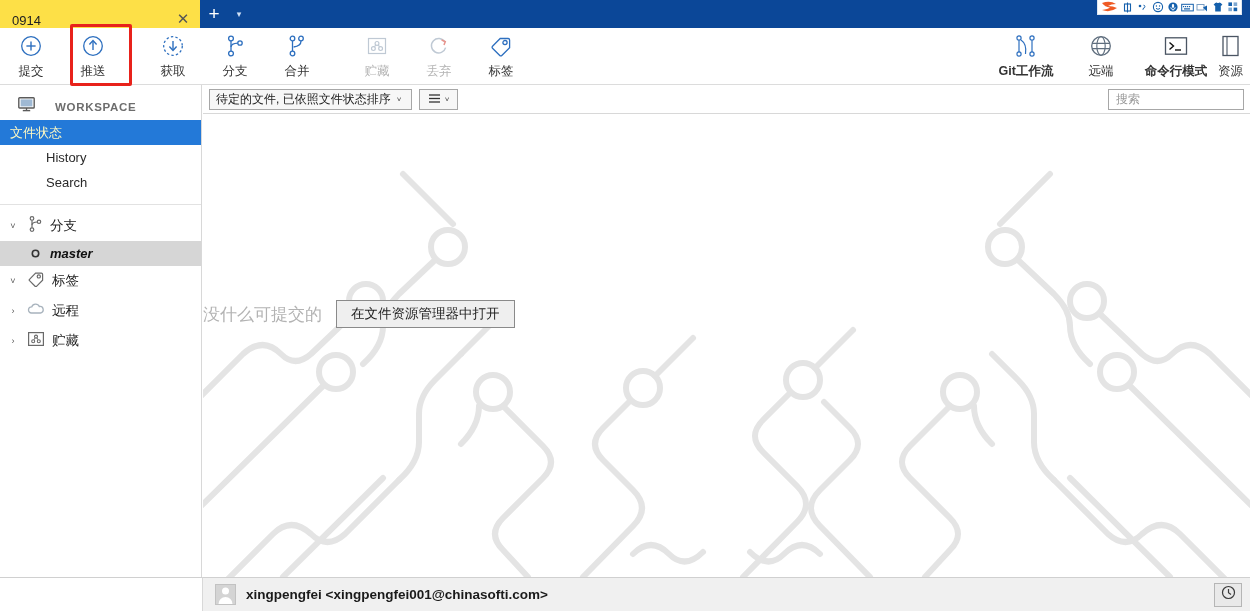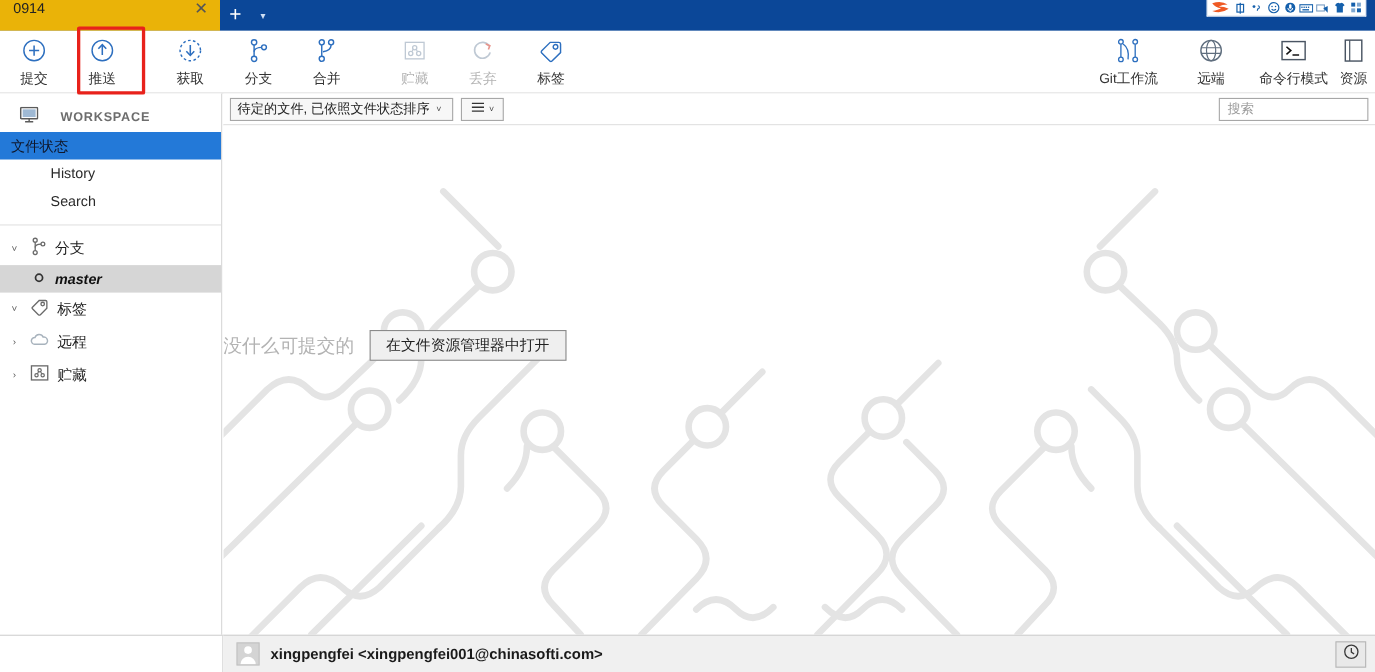--- a/index.html
+++ b/index.html
@@ -14,22 +14,22 @@
 
   #app { position: relative; width: 1250px; height: 611px; }
 
   
   .titlebar {
     position: absolute; left: 0; top: 0; width: 1250px; height: 28px;
     background: #0b4798;
     display: flex; align-items: stretch;
   }
   .tab {
-    width: 200px; height: 28px; background: #eab308;
-    display: flex; align-items: flex-start; padding: 0 8px 0 12px;
+    width: 200px; height: 28px; background: #fde047;
+    display: flex; align-items: flex-end; padding: 0 8px 0 12px;
     position: relative;
   }
   .tab-title { font-size: 13px; color: #222; flex: 1; }
   .tab-close {
     width: 18px; height: 18px; line-height: 18px; text-align: center;
     color: #555; font-size: 15px; cursor: pointer;
   }
   .tab-new {
     width: 28px; height: 28px; color: #ffffff; font-size: 19px;
     display: flex; align-items: center; justify-content: center;
@@ -72,21 +72,21 @@
     justify-content: center; gap: 4px; cursor: pointer;
     position: relative;
   }
   .tb-btn .glyph { height: 26px; display: flex; align-items: center; justify-content: center; }
   .tb-label { font-size: 12.5px; color: #333; white-space: nowrap; }
   .tb-btn.disabled .tb-label { color: #b4b4b4; }
   .tb-sep { width: 18px; }
   .tb-spacer { flex: 1; }
   .tb-right { display: flex; align-items: flex-start; padding-right: 0px; }
   .tb-right .tb-btn { width: 70px; }
-  .tb-right .tb-btn.wide { width: 80px; }
+  .tb-right .tb-btn.wide { width: 80px; font-weight: bold; }
 
   .hl-box {
     position: absolute; left: 70px; top: 24px;
     width: 62px; height: 62px;
     border: 3px solid #e8221b; border-radius: 2px;
     z-index: 30; pointer-events: none;
   }
 
   
   .sidebar {
@@ -98,21 +98,21 @@
     display: flex; align-items: center; gap: 20px;
     height: 27px; padding-left: 18px; margin-top: 8px;
   }
   .ws-head-label {
     font-size: 11.5px; letter-spacing: 0.7px; color: #6d6d6d; font-weight: 600;
   }
   .side-item {
     height: 25px; display: flex; align-items: center;
     padding-left: 46px; font-size: 13px; color: #2a2a2a; cursor: pointer;
   }
-  .side-item.active { background: #2379d8; color: #0f172a; padding-left: 10px; }
+  .side-item.active { background: #2379d8; color: #fef9c3; padding-left: 10px; }
   .side-divider { height: 1px; background: #e2e2e2; margin: 9px 0 6px 0; }
   .side-group {
     height: 30px; display: flex; align-items: center; gap: 7px;
     padding-left: 6px; cursor: pointer;
   }
   .chev {
     width: 14px; text-align: center; font-size: 9px; color: #555;
     display: inline-block;
   }
   .group-label { font-size: 13.5px; color: #1d1d1d; }

